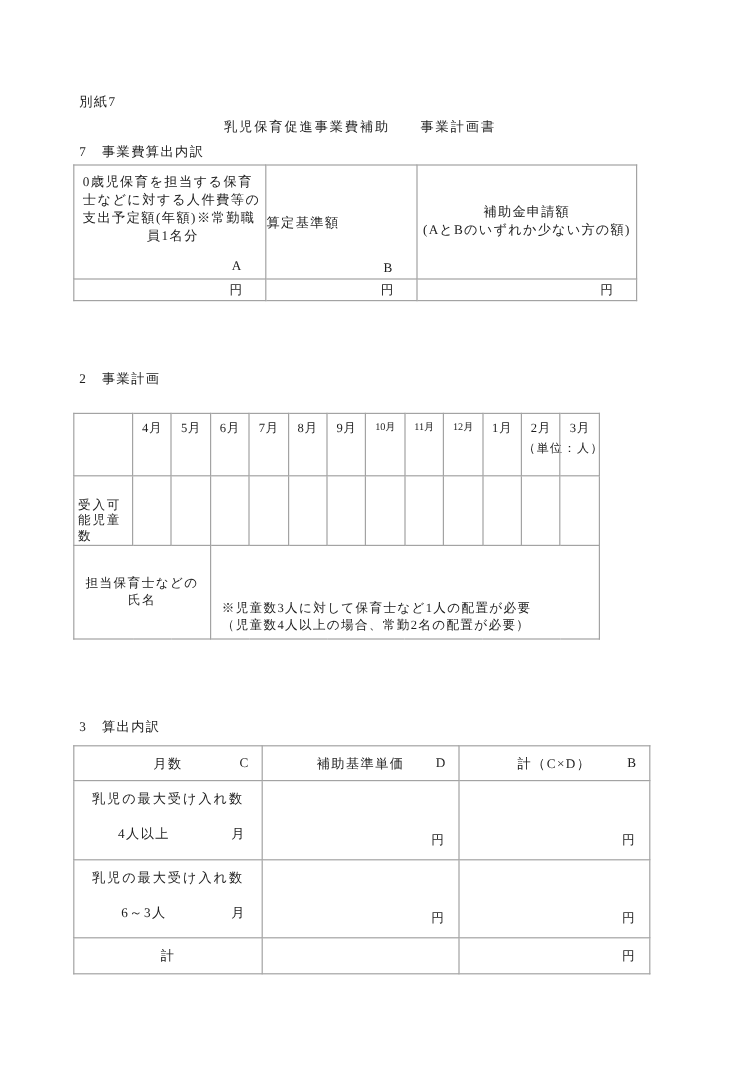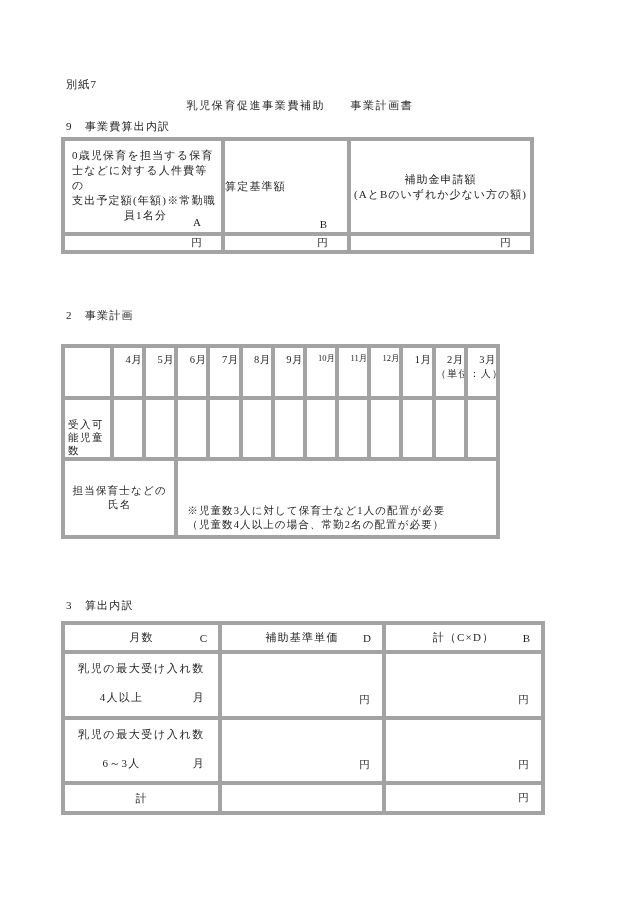--- a/index.html
+++ b/index.html
@@ -4,21 +4,21 @@
 <style>
   * { margin:0; padding:0; box-sizing:border-box; }
   html,body { background:#e8e8e8; }
   .page {
     position:relative; width:630px; height:903px; background:#ffffff;
     font-family:"Liberation Serif","DejaVu Serif",serif;
     color:#1d1d1d; font-size:11px; letter-spacing:1.2px;
     margin:0 auto; overflow:hidden;
   }
   table { border-collapse:collapse; table-layout:fixed; position:absolute; }
-  td { border:4px solid #a3a3a3; vertical-align:top; }
+  td { border:1px solid #a3a3a3; vertical-align:top; }
 
   .att   { position:absolute; left:66px; top:77px; }
   .title { position:absolute; left:0; top:98px; width:600px; text-align:center; letter-spacing:1.6px; }
   .hd    { position:absolute; left:66px; }
   .hd1   { top:119px; }
   .hd2   { top:308px; }
   .hd3   { top:598px; }
 
   
   .t1 { left:61px; top:137px; width:469px; }
@@ -28,21 +28,21 @@
   .t1h1 .cline { text-align:center; }
   .corner-letter { position:absolute; right:20px; bottom:2px; letter-spacing:0; }
   .t1h2 { vertical-align:middle; text-align:left; }
   .t1h3 { vertical-align:middle; text-align:center; line-height:15px; letter-spacing:1px; }
   .t1 .urow td { height:18px; vertical-align:middle; text-align:right; padding-right:18px; font-size:10.5px; }
 
   
   .unit-note { position:absolute; left:436px; top:327px; font-size:10px;margin-top:40px; }
   .t2 { left:61px; top:344px; width:439px; }
   .t2label { width:49px; }
-  .t2 .mrow td { height:52px; vertical-align:top; text-align:right; padding-top:5px; font-size:10.5px; letter-spacing:0.5px; }
+  .t2 .mrow td { height:52px; vertical-align:top; text-align:center; padding-top:5px; font-size:10.5px; letter-spacing:0.5px; }
   .t2 .mrow td.sm { font-size:8.5px; letter-spacing:0; }
   .t2 .r1 td { height:41px; }
   .t2 .r2 td { height:42px; }
   .rowlabel { padding:18px 2px 0 3px; font-size:10.5px; letter-spacing:1.5px; line-height:13px; word-break:break-all; text-align:left; }
   .t2 .r3 td { height:78px; }
   .names { vertical-align:middle; text-align:center; line-height:14px; font-size:10.5px; }
   .note  { vertical-align:bottom; text-align:left; padding:0 0 4px 9px; line-height:13.5px; font-size:10.5px; letter-spacing:1.1px; }
 
   
   .t3 { left:61px; top:621px; width:480px; }
@@ -61,21 +61,21 @@
   .yenm { text-align:right; padding-right:11px; font-size:10.5px; }
 </style>
 </head>
 <body>
 
 <div class="page">
 
   <div class="att">別紙7</div>
   <div class="title">乳児保育促進事業費補助　　事業計画書</div>
 
-  <div class="hd hd1">9　事業費算出内訳</div>
+  <div class="hd hd1">7　事業費算出内訳</div>
   <table class="t1">
     <colgroup>
         <col class="t1c1">
         <col class="t1c2">
         <col class="t1c3">
       </colgroup>
     <tbody>
         <tr class="hrow">
       <td class="t1h1">
         <div>0歳児保育を担当する保育</div>

